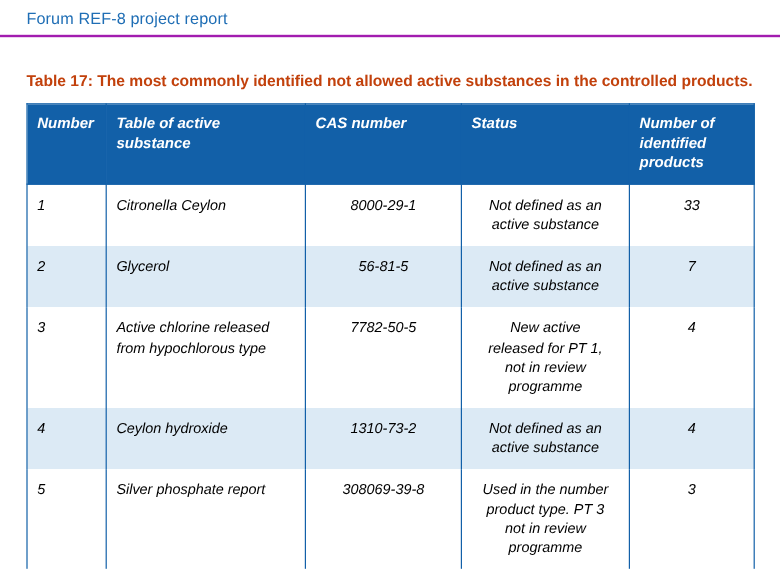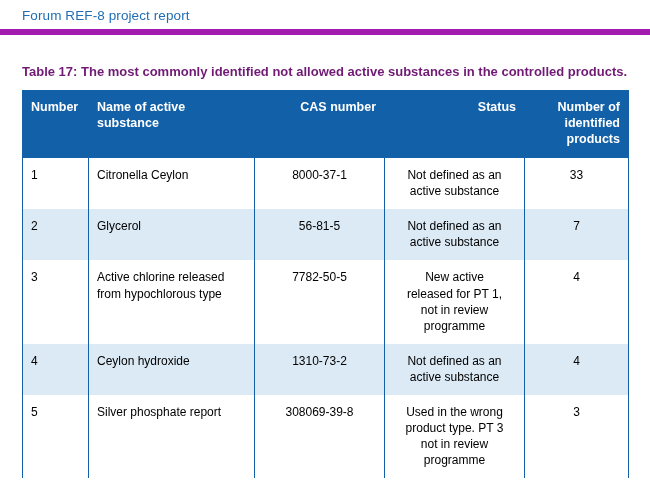--- a/index.html
+++ b/index.html
@@ -17,38 +17,39 @@
   .page {
     position: relative;
     width: 650px;
     height: 489px;
     box-sizing: border-box;
   }
   .header {
     padding: 8px 0 6px 22px;
     font-size: 13.5px;
     color: #1f6eb5;
-    border-bottom: 6px solid #a21caf;
+    border-bottom: 2px solid #a21caf;
     letter-spacing: 0.1px;
   }
   .caption {
     margin: 28px 22px 10px 22px;
     font-size: 13px;
     font-weight: bold;
     line-height: 1.32;
-    color: #701a75;
+    color: #c2410c;
   }
   .table-wrap {
     margin: 0 22px;
   }
   table.data {
     border-collapse: collapse;
     width: 606px;
     table-layout: fixed;
     font-size: 12px;
+    font-style: italic;
   }
   table.data col.c0 { width: 66px; }
   table.data col.c1 { width: 166px; }
   table.data col.c2 { width: 130px; }
   table.data col.c3 { width: 140px; }
   table.data col.c4 { width: 104px; }
 
   table.data thead th {
     background: #1260a8;
     color: #ffffff;
@@ -56,21 +57,21 @@
     font-size: 12.5px;
     padding: 8px 8px 10px 8px;
     vertical-align: top;
     line-height: 1.28;
     border: 1px solid #1260a8;
   }
   table.data thead th.left {
     text-align: left;
   }
   table.data thead th.center {
-    text-align: right;
+    text-align: left;
   }
   table.data tbody td {
     border-left: 1px solid #1260a8;
     border-right: 1px solid #1260a8;
     padding: 9px 8px 10px 8px;
     vertical-align: top;
     line-height: 1.34;
     font-size: 12px;
   }
   table.data tbody tr.alt td {
@@ -114,31 +115,31 @@
       <colgroup>
         <col class="c0">
             <col class="c1">
             <col class="c2">
             <col class="c3">
             <col class="c4">
       </colgroup>
       <thead>
         <tr>
           <th class="left">Number</th>
-          <th class="left">Name of active substance</th>
+          <th class="left">Table of active substance</th>
           <th class="center">CAS number</th>
           <th class="center">Status</th>
           <th class="center">Number of identified products</th>
         </tr>
       </thead>
       <tbody>
         <tr class="plain">
           <td class="num">1</td>
           <td>Citronella Ceylon</td>
-          <td class="center">8000-37-1</td>
+          <td class="center">8000-29-1</td>
           <td class="center cell-lines">
             <span>Not defined as an</span>
             <span>active substance</span>
           </td>
           <td class="center">33</td>
         </tr>
         <tr class="alt">
           <td class="num">2</td>
           <td>Glycerol</td>
           <td class="center">56-81-5</td>
@@ -168,21 +169,21 @@
             <span>Not defined as an</span>
             <span>active substance</span>
           </td>
           <td class="center">4</td>
         </tr>
         <tr class="plain">
           <td class="num">5</td>
           <td>Silver phosphate report</td>
           <td class="center">308069-39-8</td>
           <td class="center cell-lines">
-            <span>Used in the wrong</span>
+            <span>Used in the number</span>
             <span>product type. PT 3</span>
             <span>not in review</span>
             <span>programme</span>
           </td>
           <td class="center">3</td>
         </tr>
       </tbody>
     </table>
   </div>
 

